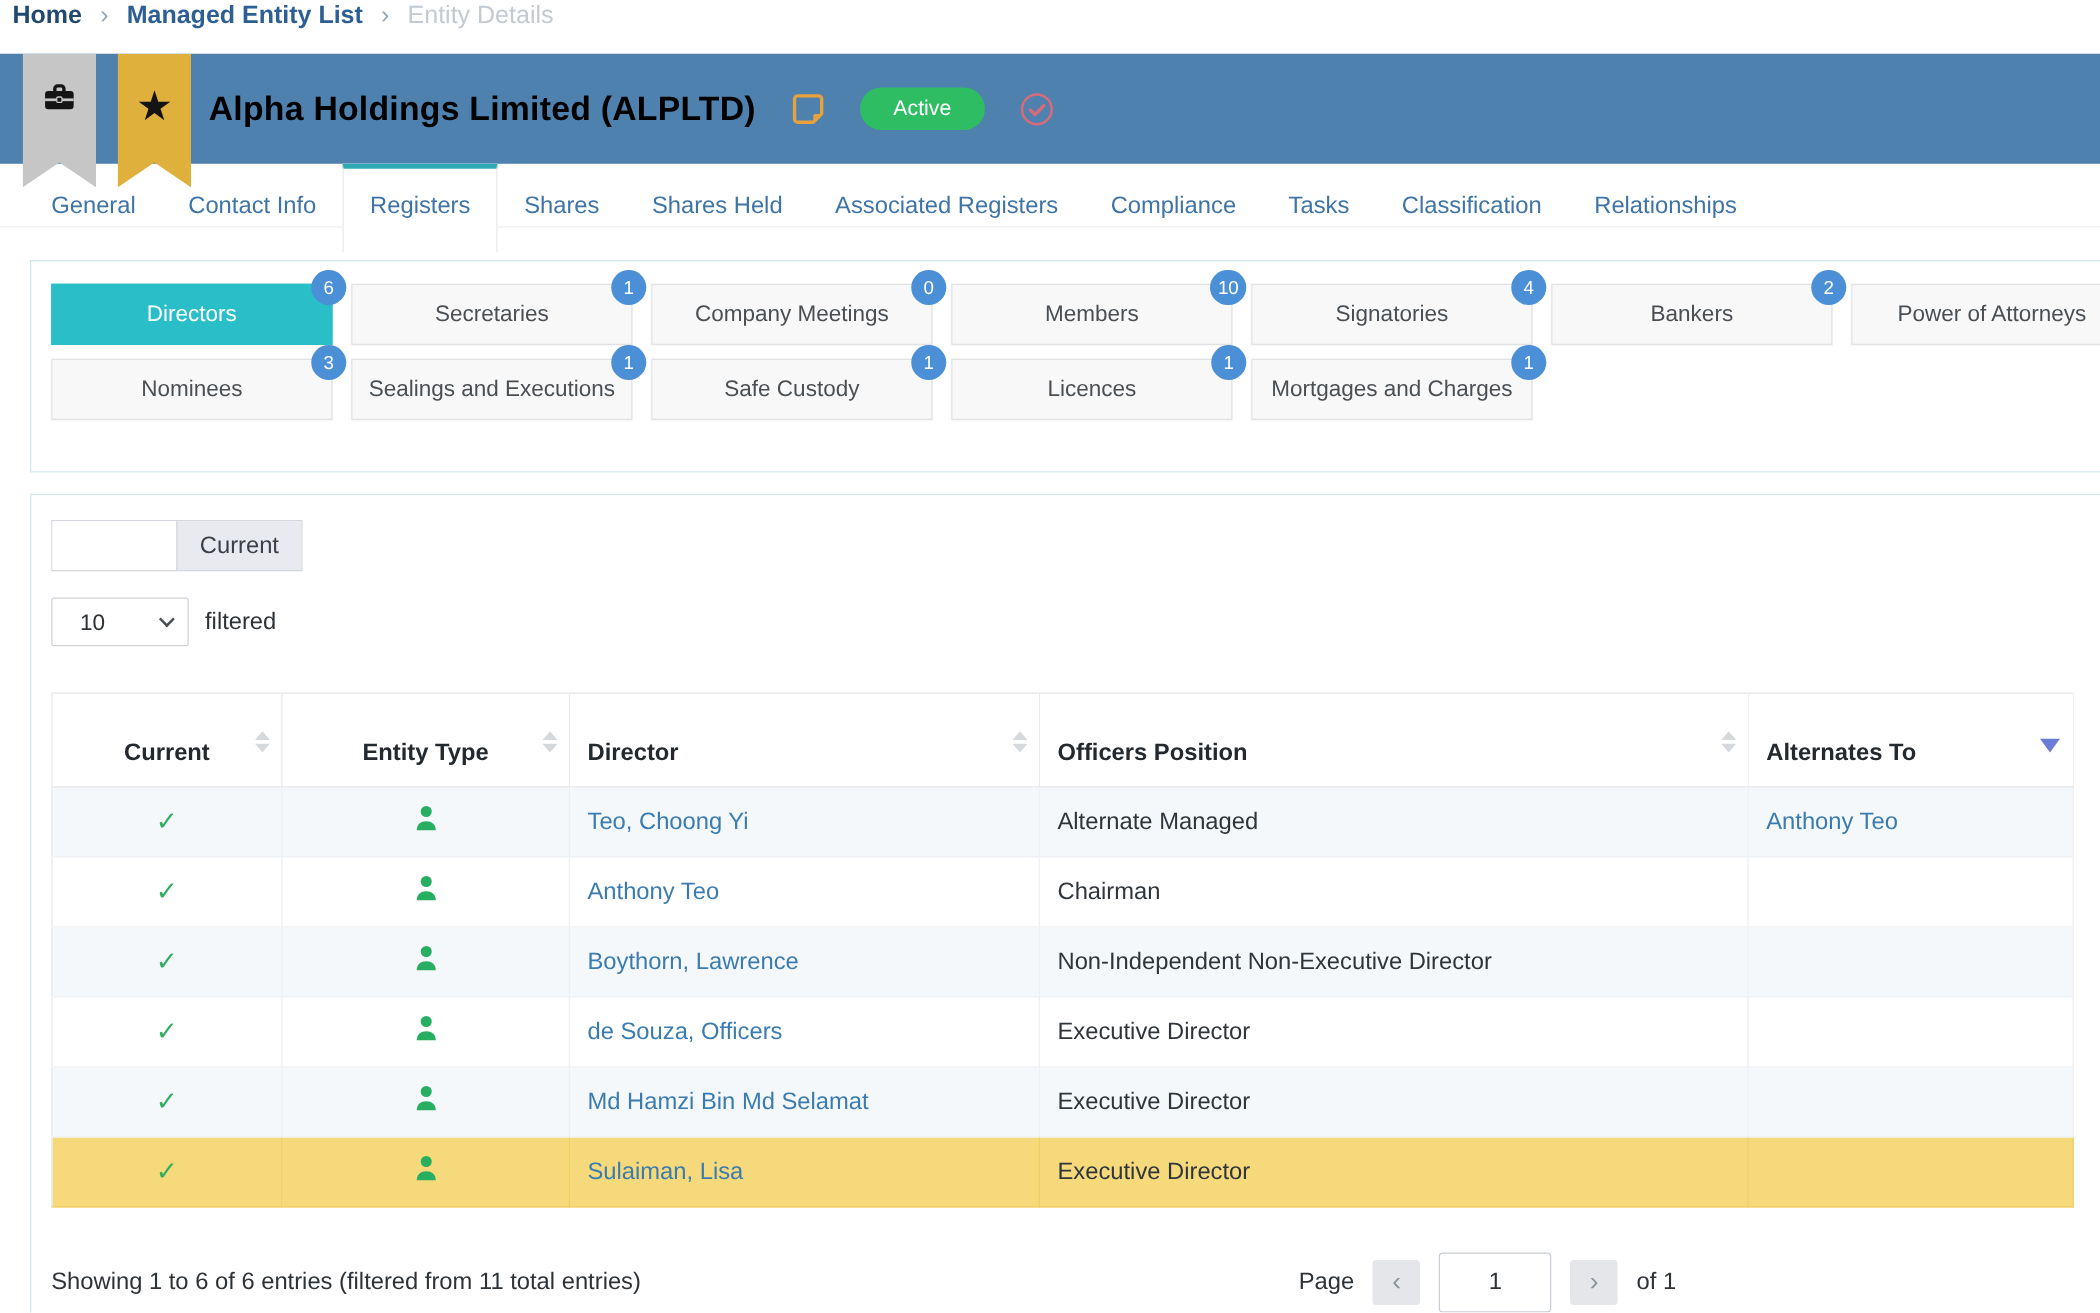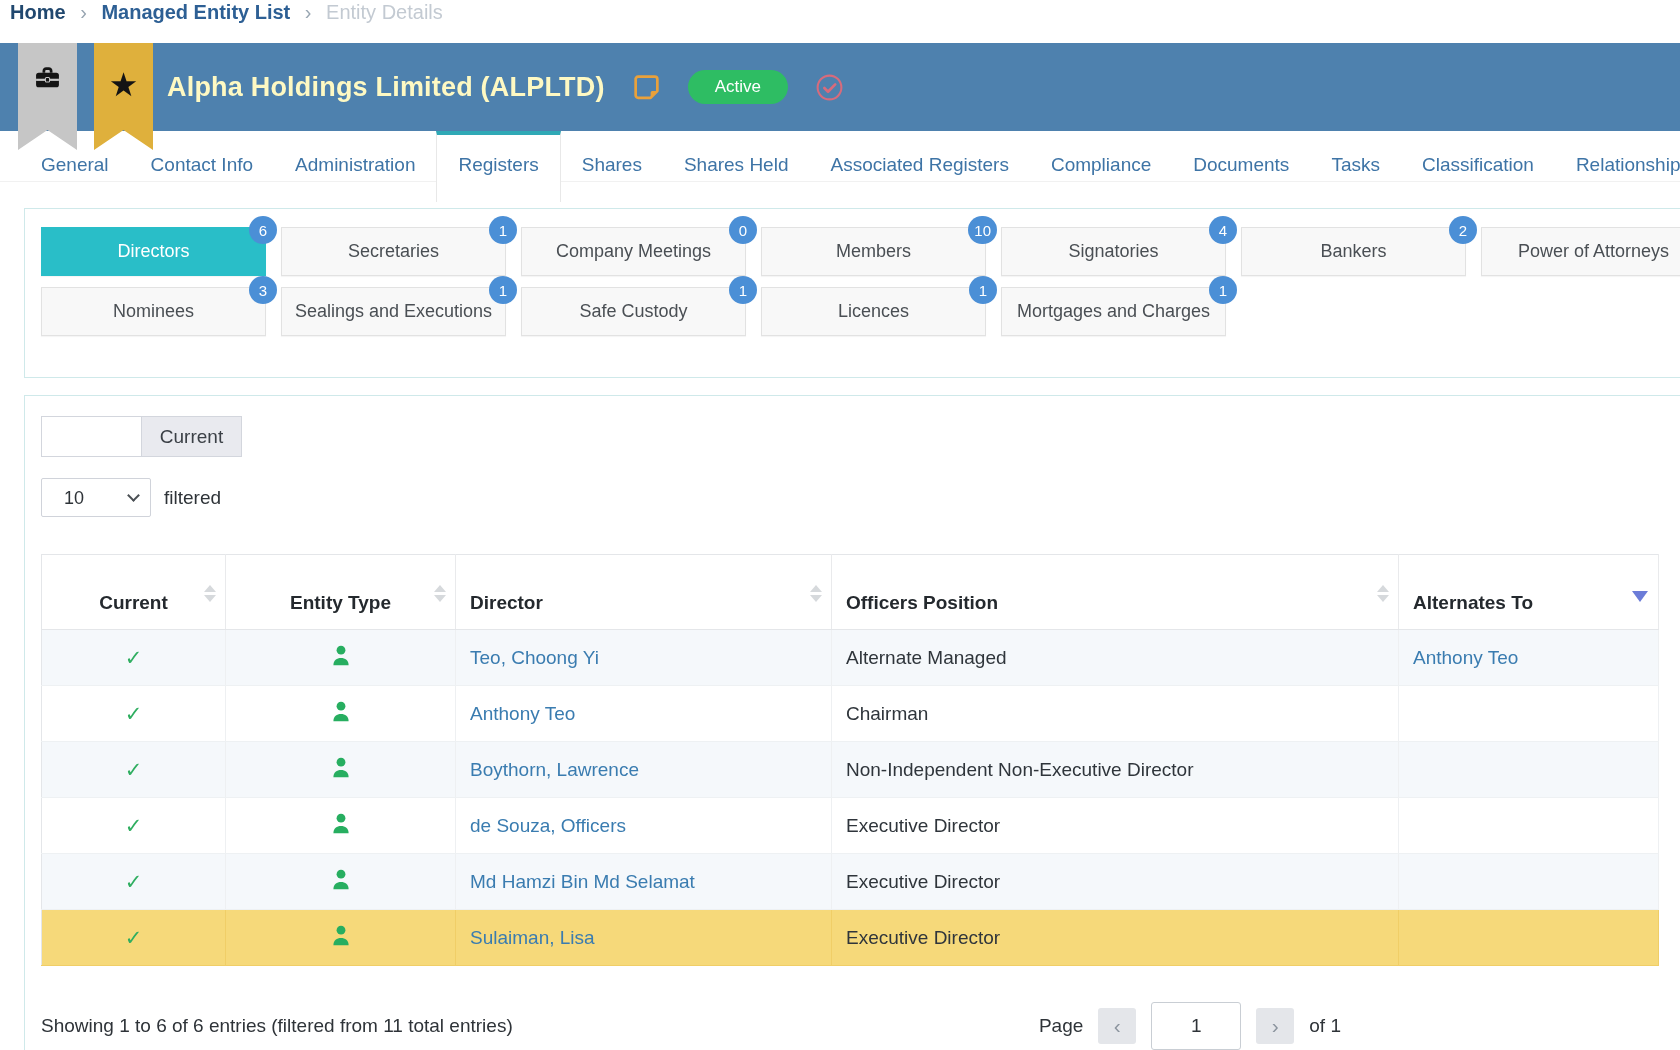--- a/index.html
+++ b/index.html
@@ -14,21 +14,21 @@
   .crumb-sep { color:#97a5b1; margin:0 9px; font-weight:400; }
   .crumb-current { color:#c3cad2; font-weight:400; }
 
   
   .entity-bar { position:relative; height:88px; background:#4e81ae; display:flex; align-items:center; }
   .ribbon { position:absolute; top:0; width:59px; height:107px; display:flex; justify-content:center;
     padding-top:22px; clip-path:polygon(0 0,100% 0,100% 100%,50% calc(100% - 20px),0 100%); z-index:5; }
   .ribbon-gray { left:18px; background:#c6c6c6; }
   .ribbon-gold { left:94px; background:#dfb03c; }
   .star-glyph { font-size:33px; line-height:40px; color:#141414; font-family:"DejaVu Sans",sans-serif; }
-  .entity-title { margin-left:167px; color:#fef9c3; font-size:27px; font-weight:600; letter-spacing:.2px; }
+  .entity-title { margin-left:167px; color:#000000; font-size:27px; font-weight:600; letter-spacing:.2px; }
   .note-ic { margin-left:26px; cursor:pointer; }
   .status-pill { margin-left:26px; background:#2ebd63; color:#fff; font-size:17px; padding:7px 27px;
     border-radius:17px; font-weight:400; }
   .circle-check-ic { margin-left:26px; cursor:pointer; }
 
   
   .tabbar { position:relative; height:51px; display:flex; align-items:stretch; padding-left:20px;
     border-bottom:1px solid #f1f1f1; white-space:nowrap; width:1680px; overflow:visible; }
   .tab { font-size:19px; color:#3e74a6; padding:0 21px; line-height:59px; border-top:4px solid transparent;
     cursor:pointer; }
@@ -129,27 +129,25 @@
   <span class="status-pill">Active</span>
   <svg class="circle-check-ic" width="31" height="31" viewBox="0 0 30 30">
     <circle cx="15" cy="15" r="11.5" fill="none" stroke="#d76b7c" stroke-width="2"></circle>
     <path d="M10 15.5l3.6 3.6L20.5 12" fill="none" stroke="#d76b7c" stroke-width="2.6" stroke-linecap="round" stroke-linejoin="round"></path>
   </svg>
 </div>
 
 <div class="tabbar" id="tabbar">
     <div class="tab">General</div>
     <div class="tab">Contact Info</div>
-    <div class="tab">Administration</div>
     <div class="tab active">Registers</div>
     <div class="tab">Shares</div>
     <div class="tab">Shares Held</div>
     <div class="tab">Associated Registers</div>
     <div class="tab">Compliance</div>
-    <div class="tab">Documents</div>
     <div class="tab">Tasks</div>
     <div class="tab">Classification</div>
     <div class="tab">Relationships</div>
   </div>
 
 <div class="panel registers-panel">
   <div class="reg-row" id="regrow1">
       <div class="reg-btn active">
         <span>Directors</span>
         <span class="badge">6</span>

